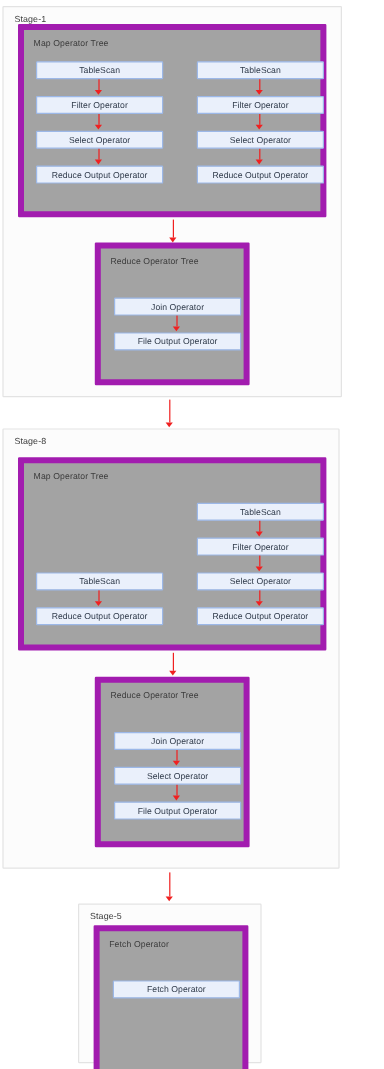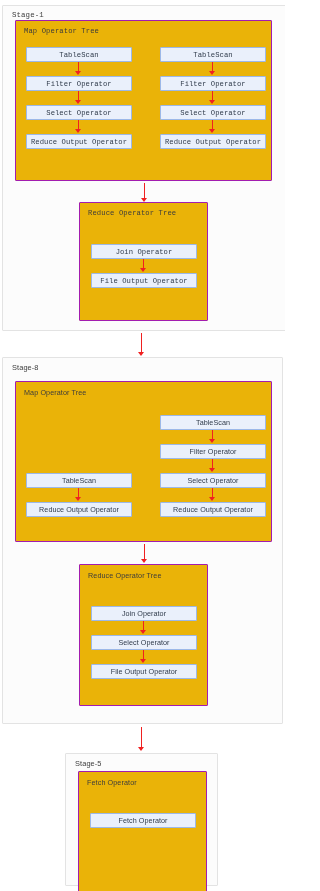--- a/index.html
+++ b/index.html
@@ -31,22 +31,22 @@
     top: 5px;
     font-size: 7.4px;
     color: #3c3c3c;
     letter-spacing: .1px;
     white-space: nowrap;
   }
 
   
   .panel {
     position: absolute;
-    border: 1px solid #a21caf;
-    background: #eab308;
+    border: 5px solid #a21caf;
+    background: #a3a3a3;
     border-radius: 1px;
   }
   .panel-label {
     position: absolute;
     left: 8px;
     top: 6px;
     font-size: 7.2px;
     color: #3c3c3c;
     letter-spacing: .1px;
     white-space: nowrap;
@@ -90,21 +90,21 @@
     border-left: 3.4px solid transparent;
     border-right: 3.4px solid transparent;
     border-top: 4.6px solid #f02020;
   }
 </style>
 </head>
 <body>
 
 <div class="canvas">
 
-  <div class="stage" style="left:2px; top:5px; width:318px; height:326px;font-family:Liberation Mono, monospace;">
+  <div class="stage" style="left:2px; top:5px; width:283px; height:326px;">
     <span class="stage-label">Stage-1</span>
 
     <div class="panel" style="left:12px; top:14px; width:257px; height:161px;">
       <span class="panel-label">Map Operator Tree</span>
 
       <div class="node" style="left:10px; top:26px; width:106px;">TableScan</div>
       <div class="arrow" style="left:57px; top:41px; height:14px;">
         <div class="shaft" style="height:9.4px;"></div>
           <div class="head" style="top:9.4px;"></div>
       </div>

